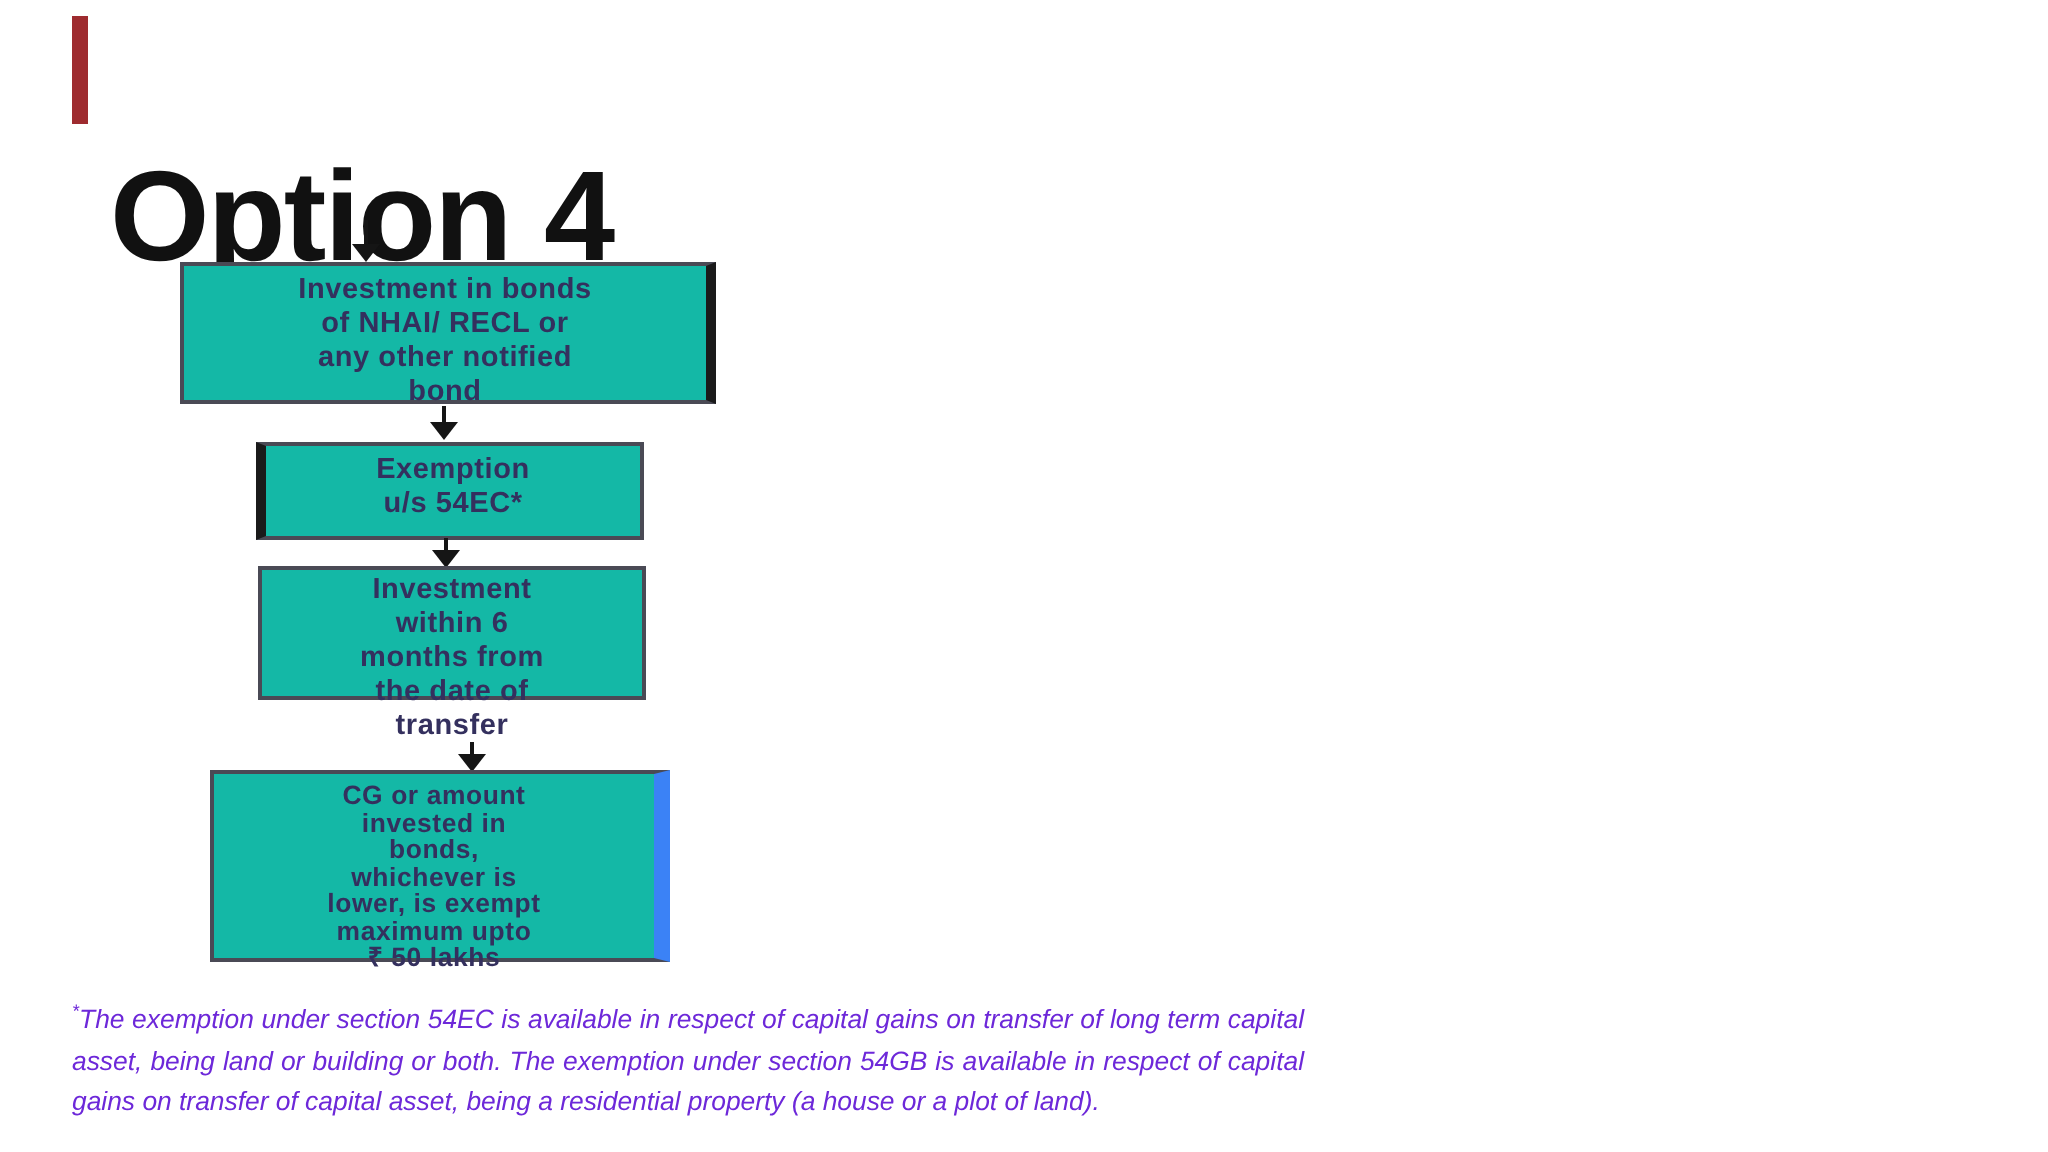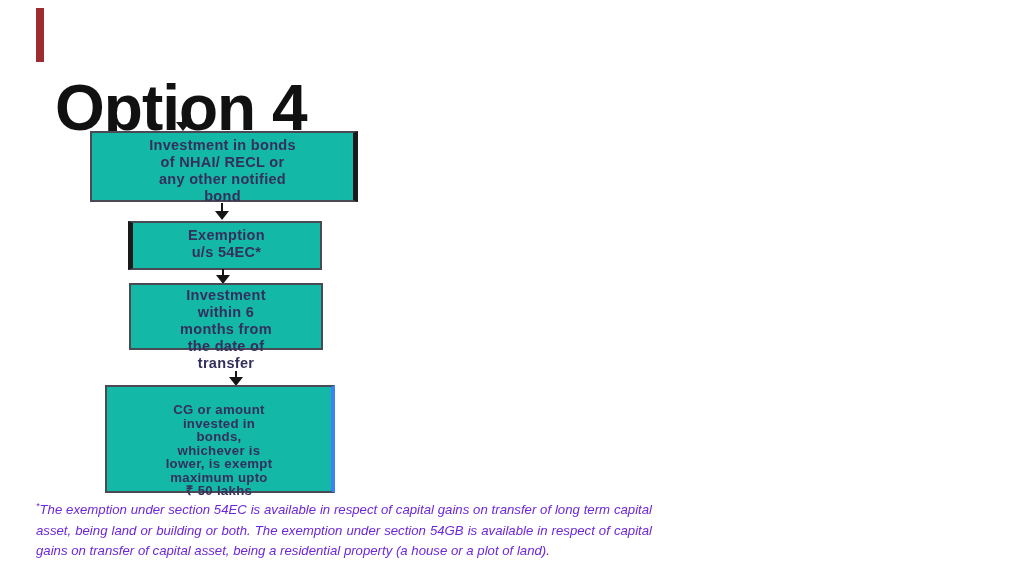--- a/index.html
+++ b/index.html
@@ -32,23 +32,23 @@
   .box-2{
     left:128px;top:221px;width:194px;height:49px;
     border-left:5px solid #1a1a1a;
     font-size:14.5px;line-height:17px;padding-top:4px;letter-spacing:.3px;
   }
   .box-3{
     left:129px;top:283px;width:194px;height:67px;
     font-size:14.5px;line-height:17px;padding-top:2px;letter-spacing:.3px;
   }
   .box-4{
-    left:105px;top:385px;width:230px;height:108px;
-    border-right:4px solid #3b82f6;
-    font-size:13.2px;line-height:13.5px;padding-top:16px;letter-spacing:.3px;
+    left:105px;top:385px;width:230px;height:96px;
+    border-right:8px solid #3b82f6;
+    font-size:13.2px;line-height:13.5px;padding-top:4px;letter-spacing:.3px;
   }
   .arrow{position:absolute;width:14px;}
   .arrow .shaft{width:2px;background:#151515;margin:0 auto;}
   .arrow .head{
     width:0;height:0;margin:0 auto;
     border-left:7px solid transparent;border-right:7px solid transparent;
     border-top:9px solid #151515;
   }
   .arrow-1{left:176px;top:110px;} .arrow-1 .shaft{height:12px;}
   .arrow-2{left:215px;top:203px;} .arrow-2 .shaft{height:8px;}

